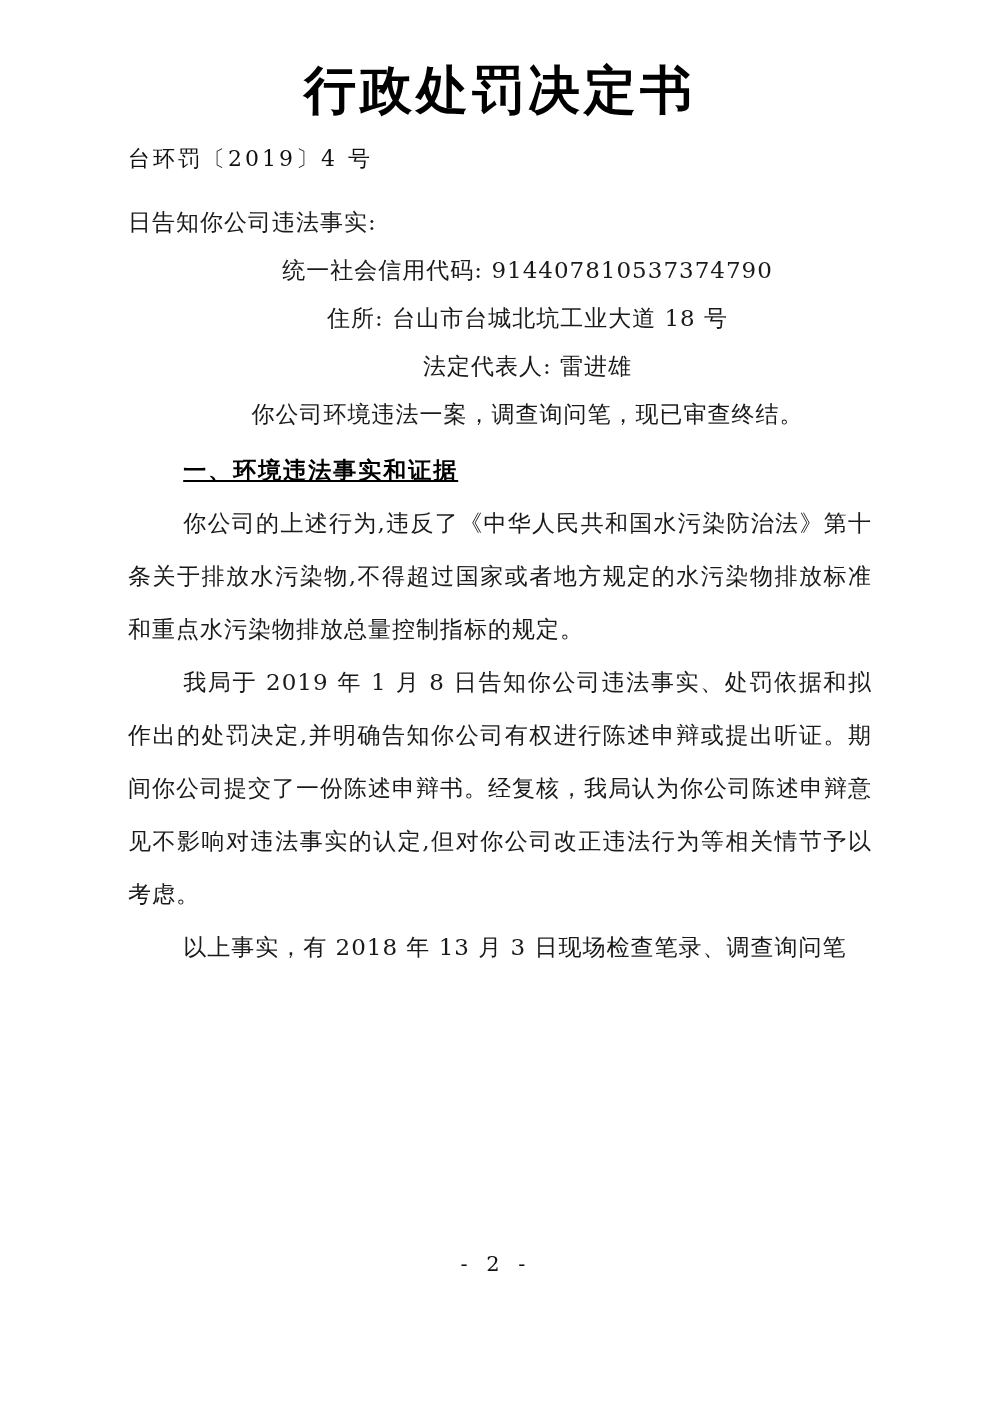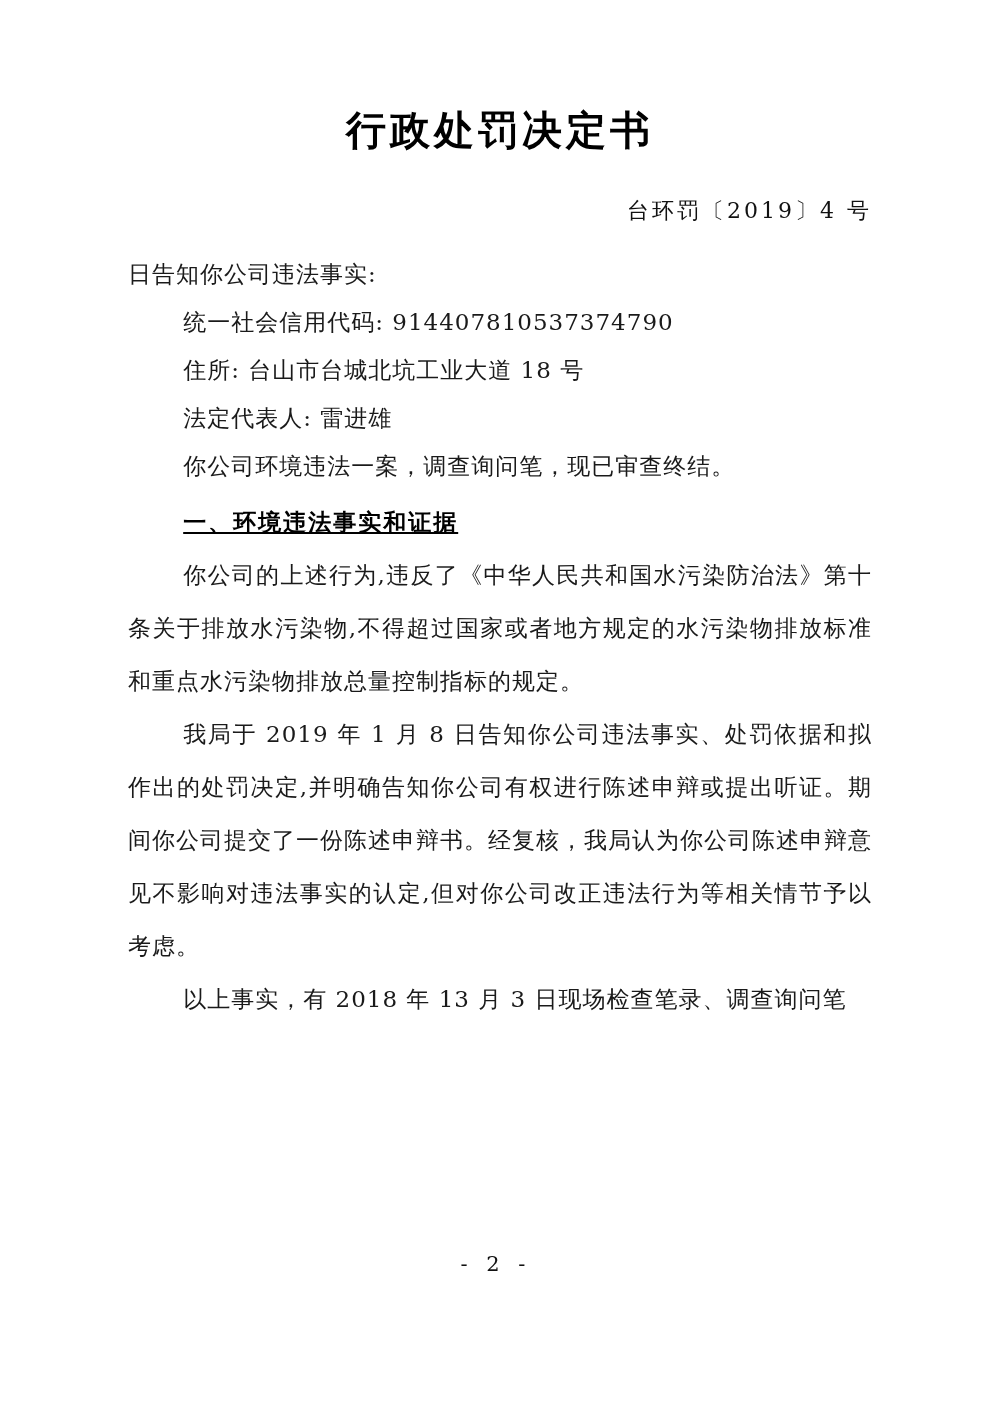--- a/index.html
+++ b/index.html
@@ -18,48 +18,49 @@
     font-family: "DejaVu Serif", "Liberation Serif", serif;
     overflow: hidden;
   }
   .content {
     position: absolute;
     left: 128px;
     right: 120px;
     top: 0;
   }
   .doc-title {
-    margin-top: 104px;
+    margin-top: 64px;
     text-align: center;
-    font-size: 40px;
+    font-size: 52px;
     line-height: 52px;
     font-weight: bold;
     letter-spacing: 4px;
     color: #000000;
   }
   .doc-number {
-    margin-top: 40px;
-    text-align: right;
+    margin-top: 28px;
+    text-align: left;
     font-size: 22px;
     line-height: 30px;
     letter-spacing: 3px;
     color: #111111;
   }
   .recipient {
     margin-top: 24px;
     font-size: 23px;
     line-height: 48px;
     letter-spacing: 1px;
   }
   .info-line {
     font-size: 23px;
     line-height: 48px;
     letter-spacing: 1px;
     text-indent: 2.4em;
     margin: 0;
+    text-align: center;
   }
   .section-heading {
     margin: 6px 0 0 0;
     font-family: "DejaVu Sans", "Liberation Sans", sans-serif;
     font-weight: bold;
     font-size: 23px;
     line-height: 53px;
     letter-spacing: 2px;
     text-indent: 2.4em;
     color: #000000;

